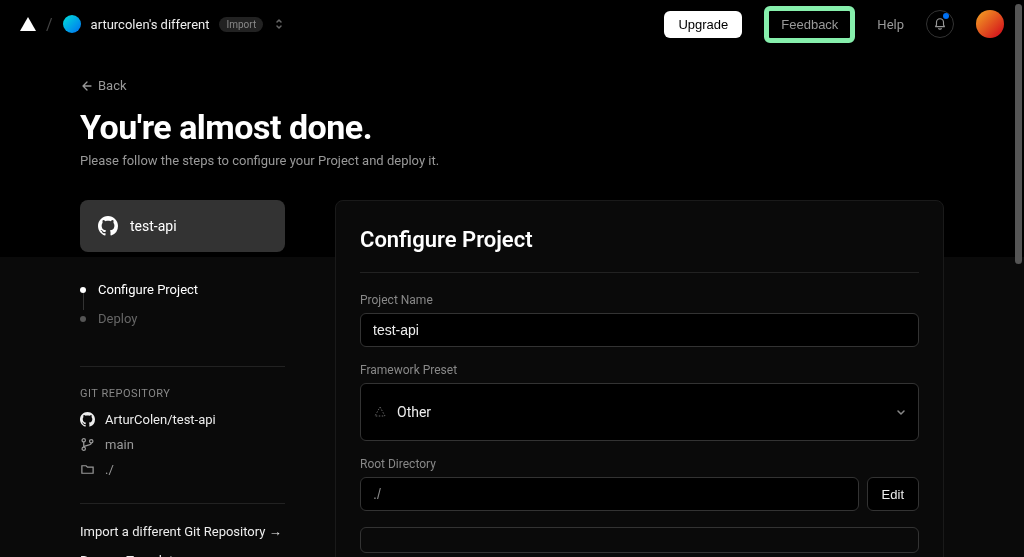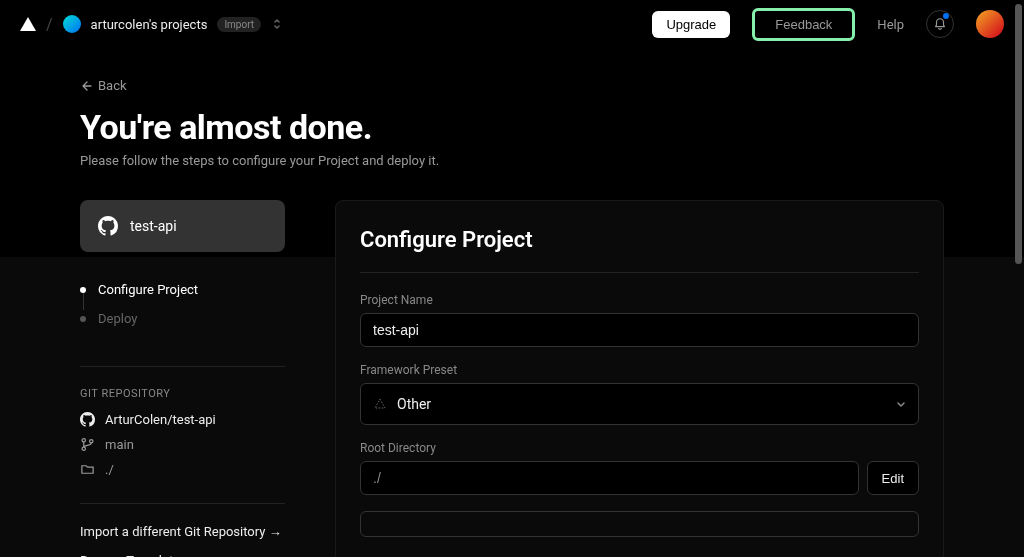--- a/index.html
+++ b/index.html
@@ -77,22 +77,22 @@
       border: none;
       padding: 6px 14px;
       border-radius: 6px;
       font-size: 13px;
       font-weight: 500;
       cursor: pointer;
     }
     .feedback-btn {
       background: transparent;
       color: #999;
-      border: 3px solid #86efac;
-      padding: 6px 20px;
+      border: 5px solid #86efac;
+      padding: 6px 12px;
       border-radius: 6px;
       font-size: 13px;
       cursor: pointer;
     }
     .help-link {
       color: #999;
       font-size: 13px;
       cursor: pointer;
     }
     .notif-icon {
@@ -285,21 +285,21 @@
       margin-bottom: 16px;
     }
     .select-wrap {
       position: relative;
     }
     .select-box {
       width: 100%;
       background: #000;
       border: 1px solid #333;
       border-radius: 6px;
-      padding: 12px 12px;
+      padding: 20px 12px;
       color: #ededed;
       font-size: 14px;
       display: flex;
       align-items: center;
       gap: 10px;
       cursor: pointer;
     }
     .select-chevron {
       position: absolute;
       right: 12px;
@@ -365,21 +365,21 @@
 <body>
 
 <div class="lower-band"></div>
 <div class="scrollbar"></div>
 
 <div class="header">
   <div class="header-left">
     <div class="logo-triangle"></div>
     <span class="slash">/</span>
     <div class="team-avatar"></div>
-    <span class="team-name">arturcolen's projects</span>
+    <span class="team-name">arturcolen's different</span>
     <span class="hobby-badge">Import</span>
     <span class="team-switcher">
       <svg width="12" height="14" viewBox="0 0 12 14" fill="none">
           <path d="M4 5 L6 3 L8 5" stroke="#666" stroke-width="1.5" stroke-linecap="round" stroke-linejoin="round"></path>
           <path d="M4 9 L6 11 L8 9" stroke="#666" stroke-width="1.5" stroke-linecap="round" stroke-linejoin="round"></path>
         </svg>
     </span>
   </div>
   <div class="header-right">
     <button class="upgrade-btn">Upgrade</button>

